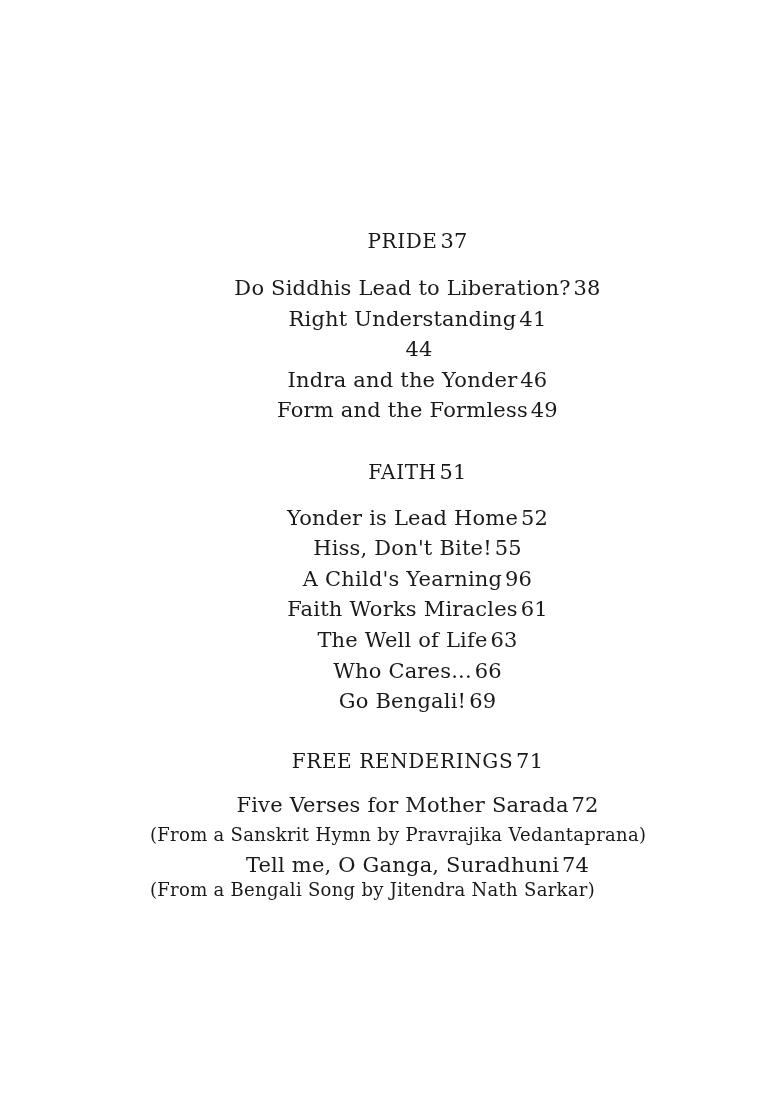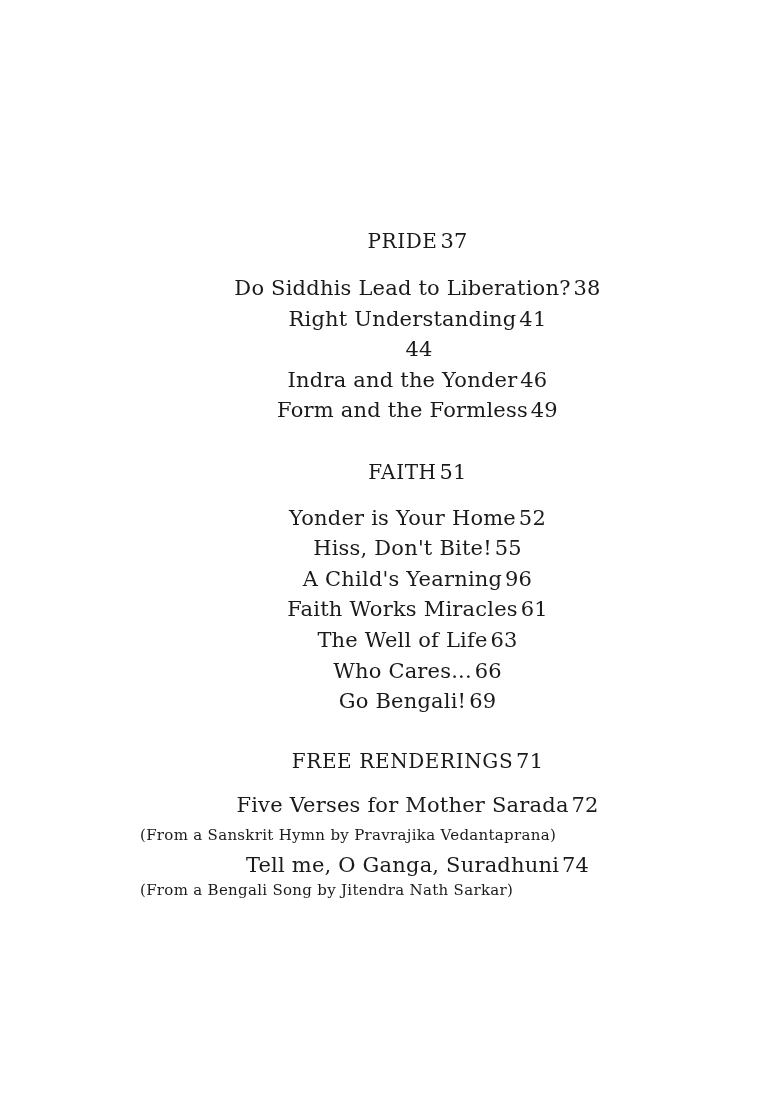--- a/index.html
+++ b/index.html
@@ -39,22 +39,22 @@
       font-size: 20px;
       letter-spacing: 0.6px;
     }
     .row .page {
       font-size: 21px;
       text-align: right;
       min-width: 30px;
     }
     .sub {
       position: absolute;
-      left: 140px;
-      font-size: 15px;
+      left: 150px;
+      font-size: 18px;
       line-height: 26px;
       letter-spacing: 0.3px;
       white-space: nowrap;
     }
   </style>
 </head>
 <body>
 
 <div class="toc">
 
@@ -80,21 +80,21 @@
   <div class="row" style="top:395px">
     <span class="title">Form and the Formless</span>
     <span class="page">49</span>
   </div>
 
   <div class="row section" style="top:457px">
     <span class="title">FAITH</span>
     <span class="page">51</span>
   </div>
   <div class="row" style="top:503px">
-    <span class="title">Yonder is Your Home</span>
+    <span class="title">Yonder is Lead Home</span>
     <span class="page">52</span>
   </div>
   <div class="row" style="top:533px">
     <span class="title">Hiss, Don't Bite!</span>
     <span class="page">55</span>
   </div>
   <div class="row" style="top:564px">
     <span class="title">A Child's Yearning</span>
     <span class="page">96</span>
   </div>

